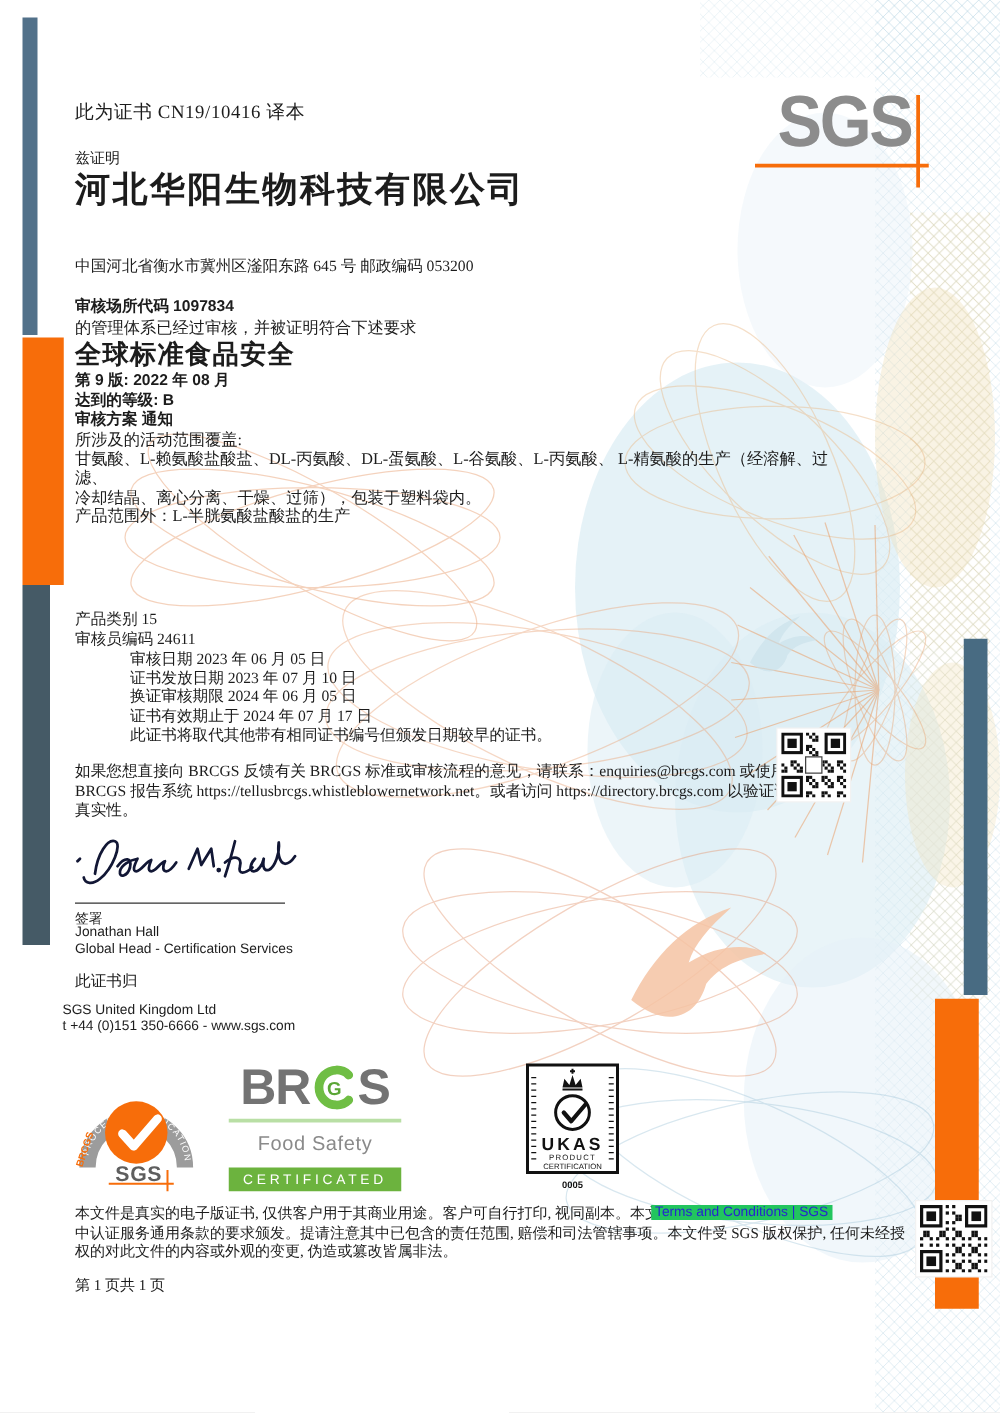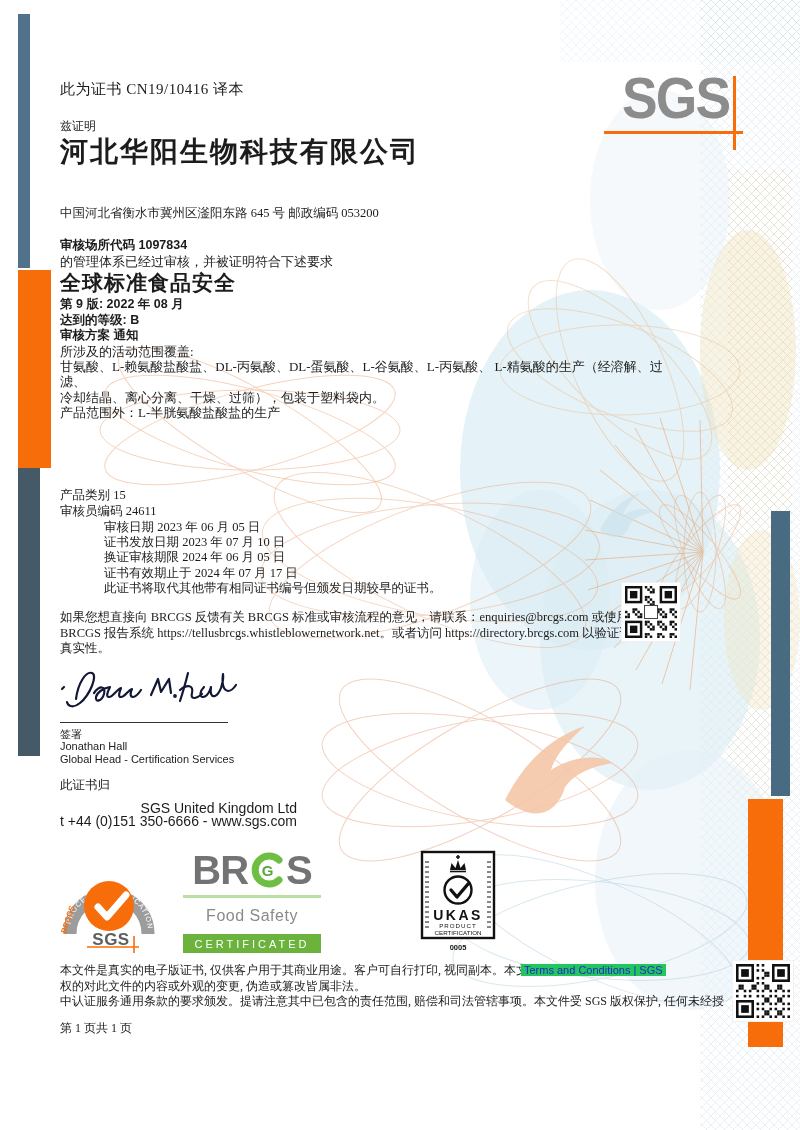--- a/index.html
+++ b/index.html
@@ -23,21 +23,21 @@
   .standard{left:60px;top:269px;font-size:21px;font-weight:bold;letter-spacing:1px;}
   .meta{left:60px;top:297px;font-size:12.5px;font-weight:bold;line-height:15.5px;}
   .scope{left:60px;top:344px;font-size:13px;line-height:15.2px;width:620px;}
   .details1{left:60px;top:487px;font-size:12.5px;line-height:16px;}
   .details2{left:60px;top:520px;font-size:12.5px;line-height:15.2px;margin-left:44px;}
   .feedback{left:60px;top:610px;font-size:12.5px;line-height:15.6px;width:610px;}
   .sigline{left:60px;top:722px;width:168px;border-top:1.6px solid #333;}
   .siglabel{left:60px;top:727px;font-size:11px;}
   .signame{left:60px;top:740px;font-size:11px;line-height:12.5px;}
   .belongs{left:60px;top:777px;font-size:12.5px;}
-  .issuer{left:60px;top:802px;font-size:14px;line-height:12.5px;text-align:right;}
+  .issuer{left:50px;top:802px;font-size:11px;line-height:12.5px;}
   .footer{left:60px;top:963px;font-size:12px;line-height:15.5px;width:668px;}
   .pageno{left:60px;top:1020px;font-size:12px;}
   .tclink{left:521px;top:964px;font-size:11px;color:#2626CE;cursor:pointer;white-space:nowrap;background:#22c55e;padding:0 3px;}
   
   .sgslogo{left:622px;top:69px;font-size:58px;font-weight:bold;color:#8C8C8C;line-height:1;letter-spacing:-2px;transform:scaleX(.92);transform-origin:left top;}
   .sgs-h{left:604px;top:131px;width:139px;height:2.6px;background:#F76D0A;}
   .sgs-v{left:733px;top:76px;width:2.6px;height:74px;background:#F76D0A;}
   
   .mark{position:absolute;}
   .brcgs-box{left:183px;top:850px;width:138px;}
@@ -342,22 +342,22 @@
     <circle cx="38" cy="40" r="13.5" stroke="#111" stroke-width="2.4" fill="none"></circle>
     <path d="M31,40 l6,7 l11,-13" stroke="#111" stroke-width="3.4" fill="none" stroke-linecap="round" stroke-linejoin="round"></path>
     <text x="38" y="70" font-size="14" font-weight="bold" fill="#111" text-anchor="middle" letter-spacing="2.5" font-family="Liberation Sans, sans-serif">UKAS</text>
     <text x="38" y="78" font-size="6.2" fill="#111" text-anchor="middle" letter-spacing="1" font-family="Liberation Sans, sans-serif">PRODUCT</text>
     <text x="38" y="85" font-size="6.2" fill="#111" text-anchor="middle" font-family="Liberation Sans, sans-serif">CERTIFICATION</text>
     <text x="38" y="100" font-size="7.5" font-weight="bold" fill="#111" text-anchor="middle" font-family="Liberation Sans, sans-serif">0005</text>
   </svg>
 
   <div class="abs serif footer">
     <div>本文件是真实的电子版证书, 仅供客户用于其商业用途。客户可自行打印, 视同副本。本文件根据</div>
+    <div>中认证服务通用条款的要求颁发。提请注意其中已包含的责任范围, 赔偿和司法管辖事项。本文件受 SGS 版权保护, 任何未经授</div>
     <div>权的对此文件的内容或外观的变更, 伪造或篡改皆属非法。</div>
-    <div>中认证服务通用条款的要求颁发。提请注意其中已包含的责任范围, 赔偿和司法管辖事项。本文件受 SGS 版权保护, 任何未经授</div>
   </div>
   <div class="abs tclink">Terms and Conditions | SGS</div>
   <div class="qrwrap qr-foot">
     <svg class="qr" width="54" height="54" viewBox="0 0 21 21">
         <rect x="0" y="10" width="1" height="1" fill="#111"></rect>
         <rect x="0" y="12" width="1" height="1" fill="#111"></rect>
         <rect x="1" y="8" width="1" height="1" fill="#111"></rect>
         <rect x="1" y="9" width="1" height="1" fill="#111"></rect>
         <rect x="2" y="8" width="1" height="1" fill="#111"></rect>
         <rect x="2" y="9" width="1" height="1" fill="#111"></rect>

